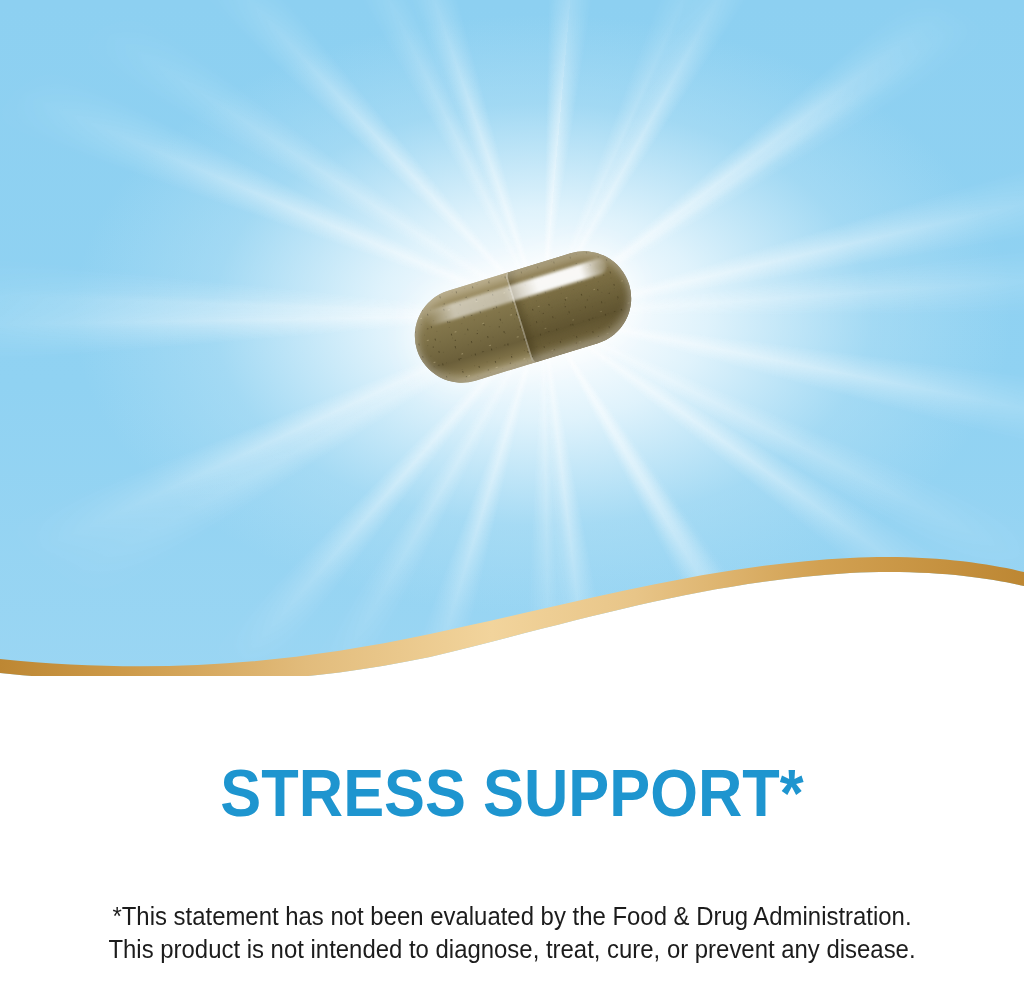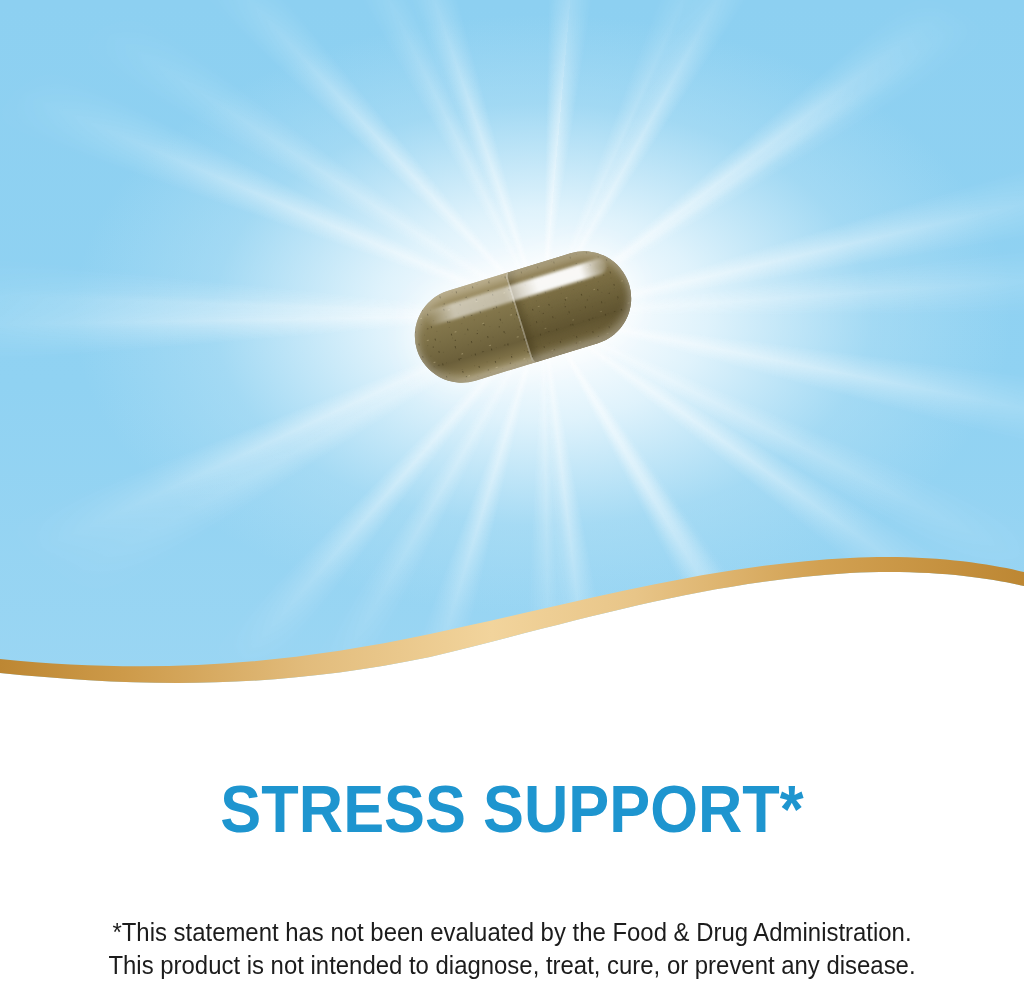--- a/index.html
+++ b/index.html
@@ -85,21 +85,21 @@
     box-shadow: inset 0 7px 10px rgba(255,255,255,.28),
                 inset 0 -6px 9px rgba(255,255,255,.30),
                 inset 0 -2px 4px rgba(96,82,44,.55);
   }
 
   
   .swoosh { position:absolute; left:0; top:540px; width:1024px; height:160px; display:block; }
 
   
   .panel {
-    position:absolute; left:0; top:692px; width:1024px; height:291px;
+    position:absolute; left:0; top:676px; width:1024px; height:291px;
     background:#ffffff; text-align:center;
   }
   .headline {
     margin:0; padding-top:84px;
     font-size:66px; line-height:1; font-weight:700;
     color:#1e95cf; letter-spacing:0px;
     transform:scaleX(.93); transform-origin:50% 50%;
     white-space:nowrap;
   }
   .disclaimer {

